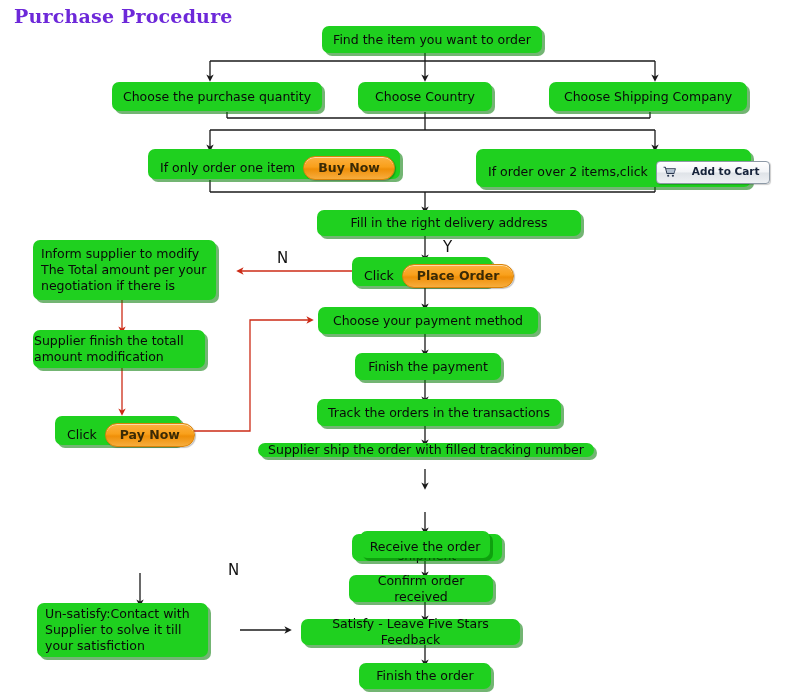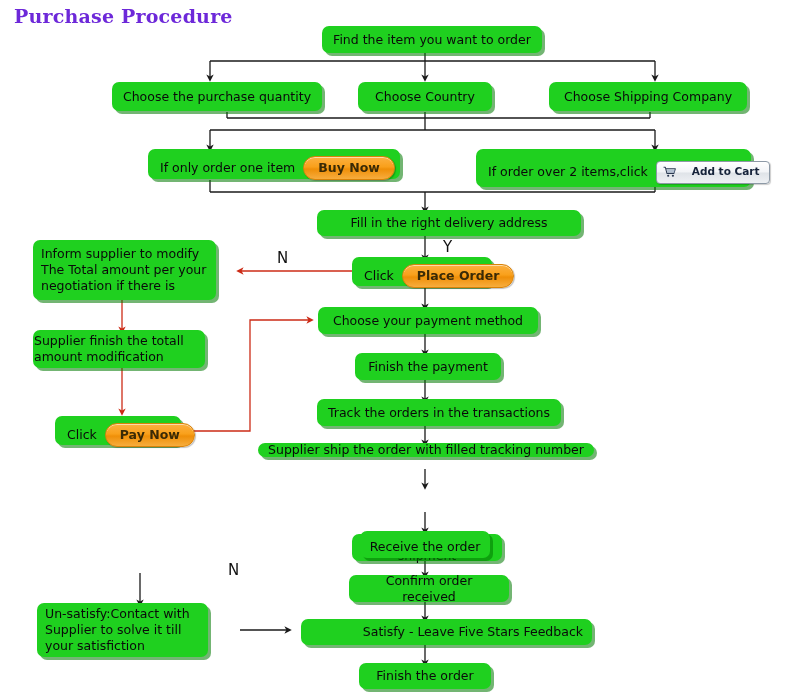--- a/index.html
+++ b/index.html
@@ -214,33 +214,33 @@
   </div>
 
   <div class="gbox" style="left:352px;top:486px;width:150px;height:27px;margin-top:48px;">
     <span class="txt">Awaiting for shipment</span>
   </div>
 
   <div class="gbox" style="left:360px;top:531px;width:130px;height:27px;align-items:flex-end;">
     <span class="txt">Receive the order</span>
   </div>
 
-  <div class="gbox" style="left:349px;top:575px;width:160px;height:27px;">
+  <div class="gbox" style="left:349px;top:575px;width:144px;height:27px;">
     <span class="txt">Confirm order received</span>
   </div>
 
   <div class="gbox multi" style="left:37px;top:603px;width:171px;height:54px;padding:21px 8px;">
     <span class="txt">
       <span>Un-satisfy:Contact with</span><br>
       <span> Supplier to solve it till</span><br>
       <span> your satisfiction</span>
     </span>
   </div>
 
-  <div class="gbox" style="left:301px;top:619px;width:291px;height:26px;justify-content:flex-end;">
+  <div class="gbox" style="left:301px;top:619px;width:219px;height:26px;">
     <span class="txt">Satisfy - Leave Five Stars Feedback</span>
   </div>
 
   <div class="gbox" style="left:359px;top:663px;width:132px;height:26px;">
     <span class="txt">Finish the order</span>
   </div>
 
   <div class="blabel" style="left:277px;top:249px;">N</div>
 
   <div class="blabel" style="left:443px;top:238px;">Y</div>

